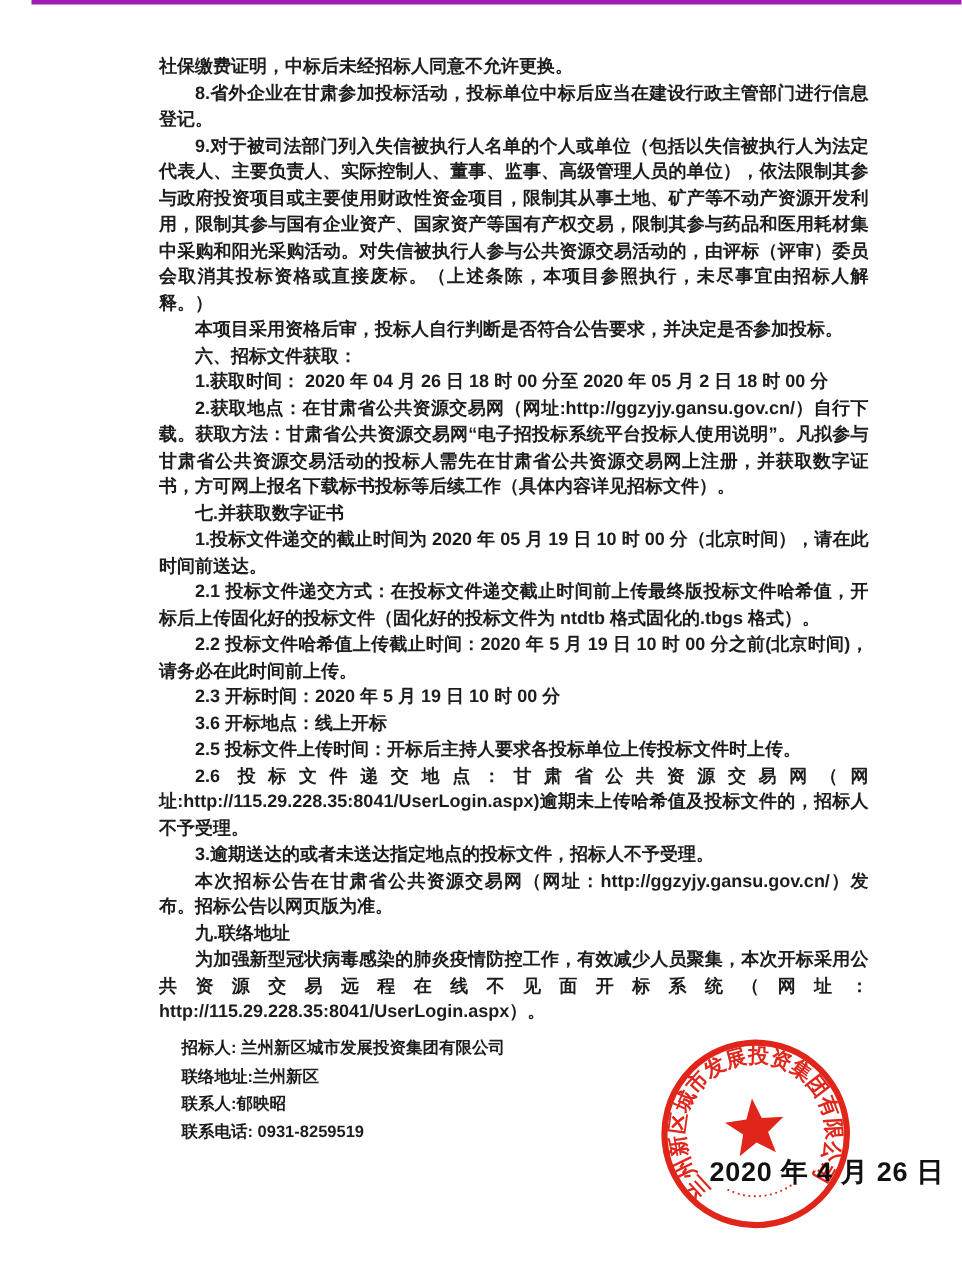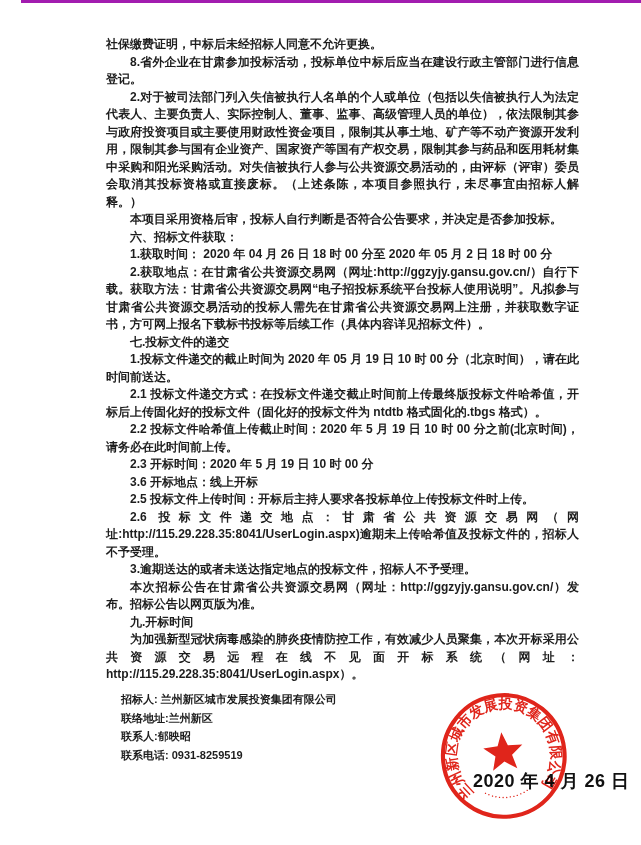--- a/index.html
+++ b/index.html
@@ -69,36 +69,36 @@
   }
 </style>
 </head>
 <body>
 
 <div class="page">
 
   <div class="content">
     <p>社保缴费证明，中标后未经招标人同意不允许更换。</p>
     <p class="indent">8.省外企业在甘肃参加投标活动，投标单位中标后应当在建设行政主管部门进行信息登记。</p>
-    <p class="indent">2.对于被司法部门列入失信被执行人名单的个人或单位（包括以失信被执行人为法定代表人、主要负责人、实际控制人、董事、监事、高级管理人员的单位），依法限制其参与政府投资项目或主要使用财政性资金项目，限制其从事土地、矿产等不动产资源开发利用，限制其参与国有企业资产、国家资产等国有产权交易，限制其参与药品和医用耗材集中采购和阳光采购活动。对失信被执行人参与公共资源交易活动的，由评标（评审）委员会取消其投标资格或直接废标。（上述条陈，本项目参照执行，未尽事宜由招标人解释。）</p>
+    <p class="indent">9.对于被司法部门列入失信被执行人名单的个人或单位（包括以失信被执行人为法定代表人、主要负责人、实际控制人、董事、监事、高级管理人员的单位），依法限制其参与政府投资项目或主要使用财政性资金项目，限制其从事土地、矿产等不动产资源开发利用，限制其参与国有企业资产、国家资产等国有产权交易，限制其参与药品和医用耗材集中采购和阳光采购活动。对失信被执行人参与公共资源交易活动的，由评标（评审）委员会取消其投标资格或直接废标。（上述条陈，本项目参照执行，未尽事宜由招标人解释。）</p>
     <p class="indent">本项目采用资格后审，投标人自行判断是否符合公告要求，并决定是否参加投标。</p>
     <p class="indent">六、招标文件获取：</p>
     <p class="indent">1.获取时间： 2020 年 04 月 26 日 18 时 00 分至 2020 年 05 月 2 日 18 时 00 分</p>
     <p class="indent">2.获取地点：在甘肃省公共资源交易网（网址:http://ggzyjy.gansu.gov.cn/）自行下载。获取方法：甘肃省公共资源交易网“电子招投标系统平台投标人使用说明”。凡拟参与甘肃省公共资源交易活动的投标人需先在甘肃省公共资源交易网上注册，并获取数字证书，方可网上报名下载标书投标等后续工作（具体内容详见招标文件）。</p>
-    <p class="indent">七.投标文件的递交</p>
+    <p class="indent">七.并获取数字证书</p>
     <p class="indent">1.投标文件递交的截止时间为 2020 年 05 月 19 日 10 时 00 分（北京时间），请在此时间前送达。</p>
     <p class="indent">2.1 投标文件递交方式：在投标文件递交截止时间前上传最终版投标文件哈希值，开标后上传固化好的投标文件（固化好的投标文件为 ntdtb 格式固化的.tbgs 格式）。</p>
     <p class="indent">2.2 投标文件哈希值上传截止时间：2020 年 5 月 19 日 10 时 00 分之前(北京时间)，请务必在此时间前上传。</p>
     <p class="indent">2.3 开标时间：2020 年 5 月 19 日 10 时 00 分</p>
     <p class="indent">3.6 开标地点：线上开标</p>
     <p class="indent">2.5 投标文件上传时间：开标后主持人要求各投标单位上传投标文件时上传。</p>
     <p class="indent">2.6 投标文件递交地点：甘肃省公共资源交易网（网址:http://115.29.228.35:8041/UserLogin.aspx)逾期未上传哈希值及投标文件的，招标人不予受理。</p>
     <p class="indent">3.逾期送达的或者未送达指定地点的投标文件，招标人不予受理。</p>
     <p class="indent">本次招标公告在甘肃省公共资源交易网（网址：http://ggzyjy.gansu.gov.cn/）发布。招标公告以网页版为准。</p>
-    <p class="indent">九.开标时间</p>
+    <p class="indent">九.联络地址</p>
     <p class="indent">为加强新型冠状病毒感染的肺炎疫情防控工作，有效减少人员聚集，本次开标采用公共资源交易远程在线不见面开标系统（网址：http://115.29.228.35:8041/UserLogin.aspx）。</p>
   </div>
 
   <div class="contact">
     <div>招标人: 兰州新区城市发展投资集团有限公司</div>
     <div>联络地址:兰州新区</div>
     <div>联系人:郁映昭</div>
     <div>联系电话: 0931-8259519</div>
   </div>
 

